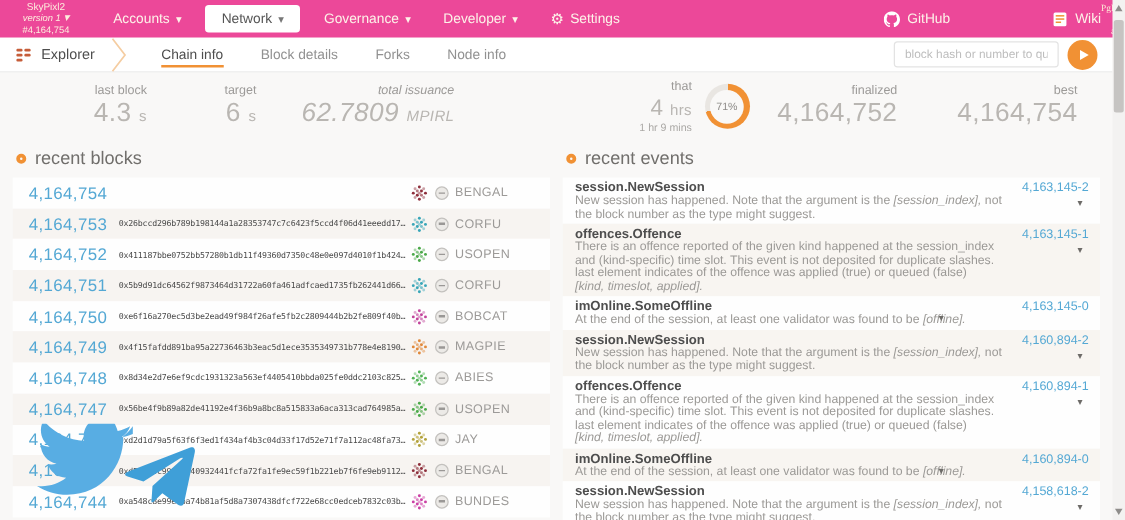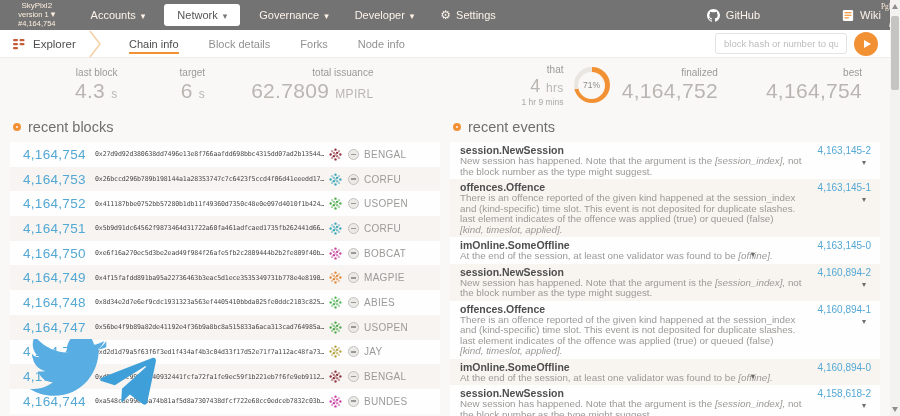--- a/index.html
+++ b/index.html
@@ -1,24 +1,24 @@
 <!DOCTYPE html>
 <html><head>
 <meta charset="utf-8">
 <style>
   * { margin:0; padding:0; box-sizing:border-box; }
   html,body { width:900px; height:416px; overflow:hidden; }
   body { font-family:"Liberation Sans", sans-serif; background:#f9f8f7; position:relative; }
 
   
-  .hdr { position:absolute; top:0; left:0; width:900px; height:30px; background:#737373;
+  .hdr { position:absolute; top:0; left:0; width:900px; height:30px; background:#ec4899;
          display:flex; align-items:center; color:#fff; z-index:5; }
   .logo { margin-left:18px; margin-right:22px; text-align:center; line-height:8.5px; font-size:7.5px; color:#fdeedd; }
   .logo .l1 { font-size:8px; }
-  .logo .l2 { white-space:nowrap; }
+  .logo .l2 { white-space:nowrap;font-style:italic; }
   .menu-item { font-size:11px; color:#fdf3e9; padding:5px 13px; display:flex; align-items:center; gap:5px; cursor:pointer; white-space:nowrap; }
   .menu-item.active { background:#fff; color:#555; border-radius:3px; margin:0 6px; }
   .caret-down::after { content:"▾"; font-size:9px; line-height:1; }
   .menu-item.active .caret-down::after { color:#777; }
   .gear { font-family:"DejaVu Sans", sans-serif; font-size:12px; line-height:1; }
   .hdr-links { display:flex; align-items:center; margin-left:150px; gap:34px; }
   .hdr-link { display:flex; align-items:center; gap:6px; font-size:11px; color:#fdf3e9; cursor:pointer;padding-left:48px; }
   .hdr-versions { margin-left:auto; margin-right:16px; text-align:center; font-size:7.5px; line-height:9px; color:#fcead6; white-space:nowrap;font-family:Liberation Serif, serif; }
 
   
@@ -42,21 +42,21 @@
 
   
   .stats { position:absolute; top:58px; left:0; width:890px; height:54px; display:flex; align-items:center; }
   .stat { text-align:right; white-space:nowrap; }
   .stat-label { font-size:10px; color:#9c9a98; margin-bottom:1px; }
   .stat-value { font-size:21px; font-weight:300; color:#b9b6b2; letter-spacing:0.3px; }
   .stat-value .unit { font-size:12px; }
   .stat-sub { font-size:8.5px; color:#aaa8a5; }
   .s-lastblock { margin-left:75px;text-align:right; }
   .s-target { margin-left:62px; }
-  .s-issuance { margin-left:46px; }
+  .s-issuance { margin-left:36px;font-style:italic; }
   .s-epoch { margin-left:148px; }
   .ring-wrap { margin-left:10px; width:36px; height:36px; border-radius:50%; position:relative; }
   .ring-inner { position:absolute; inset:4.5px; border-radius:50%; background:#f9f8f7;
                 display:flex; align-items:center; justify-content:center; font-size:8.5px; color:#8d8b88; }
   .s-finalized { margin-left:auto; }
   .s-best { margin-left:48px; margin-right:28px; }
 
   
   .content { position:absolute; top:112px; left:0; width:890px; bottom:0; display:flex; gap:10px; padding:0 10px; }
   .col { flex:1 1 0; overflow:hidden; }
@@ -220,21 +220,20 @@
 
 <div class="content">
   <div class="col">
     <div class="sec-head">
       <span class="donut"></span>
       <span class="sec-title">recent blocks</span>
     </div>
     <div>
   <div class="block-row">
     <a class="block-num">4,164,754</a>
-    <span class="block-hash">0x27d9d92d380638dd7496e13e8f766aafdd698bbc4315dd07ad2b13544…</span>
     <span class="block-right">
       <svg class="identicon" viewBox="0 0 16 16">
         <g fill="#8e2f3c">
           <circle cx="13.2" cy="8" r="1.25"></circle>
                 <circle cx="11.68" cy="11.68" r="1.25" opacity="0.45"></circle>
           <circle cx="8" cy="13.2" r="1.25"></circle>
                 <circle cx="4.32" cy="11.68" r="1.25" opacity="0.45"></circle>
           <circle cx="2.8" cy="8" r="1.25"></circle>
                 <circle cx="4.32" cy="4.32" r="1.25" opacity="0.45"></circle>
           <circle cx="8" cy="2.8" r="1.25"></circle>

